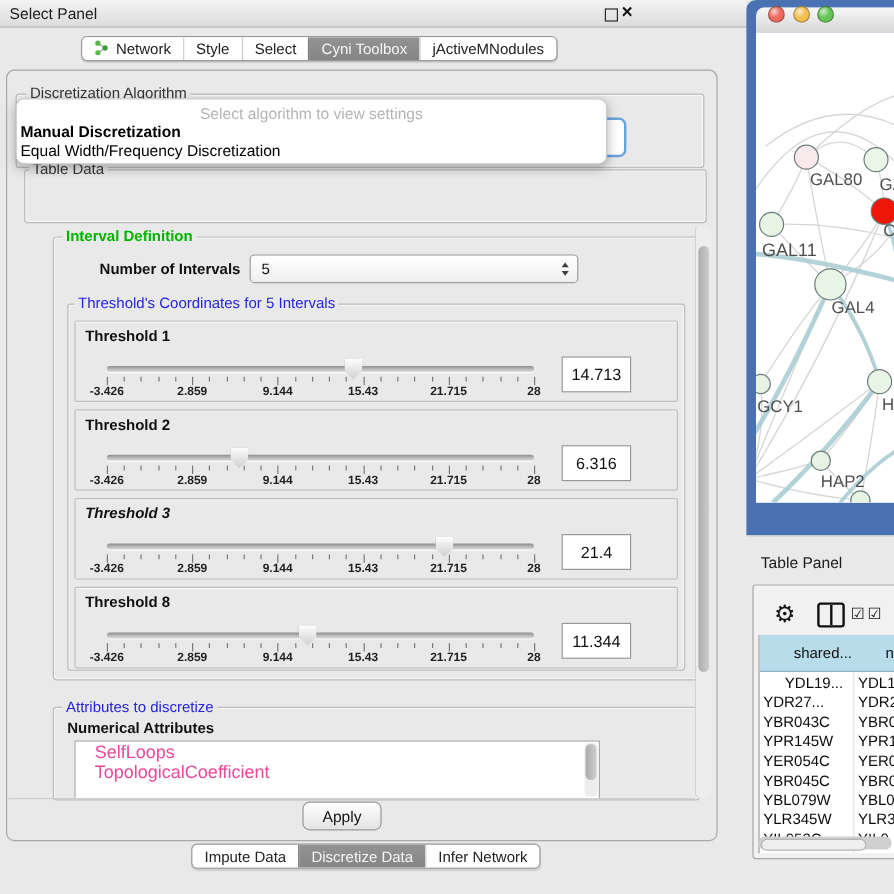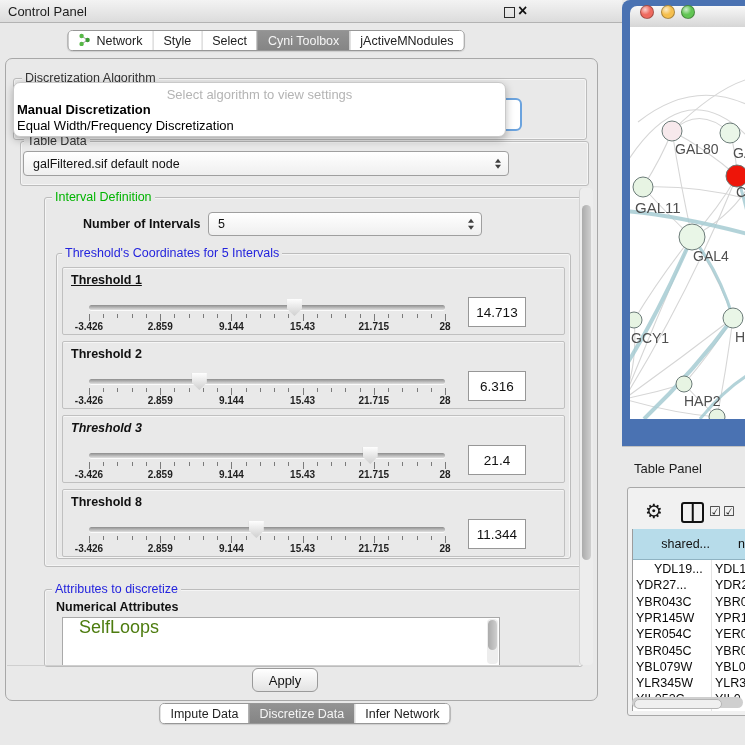--- a/index.html
+++ b/index.html
@@ -13,41 +13,41 @@
   .outer-panel{left:5px;top:58px;width:591px;height:641px;border:1.5px solid #a8a8a8;border-radius:7px;}
   
   .segwrap{display:flex;border:1px solid #979797;border-radius:5px;overflow:hidden;background:#fff;box-shadow:0 1px 1px rgba(0,0,0,.12);}
   .seg{display:inline-flex;align-items:center;height:19px;padding:0 10px;font-size:12.5px;color:#222;background:#fff;white-space:nowrap;}
   .seg+.seg{border-left:1px solid #cccccc;}
   .seg.sel{background:linear-gradient(#939393,#858585);color:#f5f5f5;border-left:1px solid #7c7c7c;}
   .net-ico{width:13px;height:13px;margin-right:5px;}
   
   .group{border:1px solid #bcbcbc;border-radius:3px;box-shadow:inset 0 0 0 1px rgba(255,255,255,.55);}
   .gtitle{position:absolute;background:#e9e9e9;padding:0 3px;font-size:12.5px;white-space:nowrap;}
-  .green{color:#00b400;} .blue{color:#2424dd;} .dark{color:#333;}
+  .green{color:#00b400;font-weight:bold;} .blue{color:#2424dd;} .dark{color:#333;}
   .combo{position:absolute;background:linear-gradient(#ffffff,#efefef);border:1px solid #9f9f9f;border-radius:4px;font-size:12.5px;color:#111;display:flex;align-items:center;padding:0 9px;}
   .spin{position:absolute;right:7px;top:50%;transform:translateY(-50%);display:flex;flex-direction:column;align-items:center;}
   .spin .up{width:0;height:0;border-left:3.5px solid transparent;border-right:3.5px solid transparent;border-bottom:4.5px solid #3f3f3f;margin-bottom:2.5px;}
   .spin .dn{width:0;height:0;border-left:3.5px solid transparent;border-right:3.5px solid transparent;border-top:4.5px solid #3f3f3f;}
   .boldlbl{font-size:12.5px;font-weight:bold;color:#111;white-space:nowrap;}
   
   .popup{left:13px;top:82px;width:491px;height:53px;background:#fff;border:1px solid #c9c9c9;border-radius:7px;box-shadow:0 3px 9px rgba(0,0,0,.28);z-index:20;}
   .popup .ph{position:absolute;left:0;right:0;top:4px;text-align:center;font-size:13px;color:#b4b4b4;}
   .popup .item{position:absolute;left:3px;font-size:13px;color:#000;white-space:nowrap;}
   .focusring{left:22px;top:98px;width:496px;height:29px;background:#fff;border:2px solid #6ba3de;border-radius:6px;z-index:5;}
   
   .tpanel{position:absolute;left:62px;width:501px;height:66px;background:#e9e9e9;border:1px solid #c0c0c0;border-radius:2px;box-shadow:inset 0 1px 0 #f6f6f6;}
   .track{position:absolute;left:26px;top:37px;width:356px;height:5px;border-radius:3px;background:linear-gradient(#8d8d8d,#e0e0e0);box-shadow:0 1px 0 rgba(255,255,255,.8);}
   .thumb{position:absolute;top:31px;width:15px;height:17px;background:linear-gradient(#fefefe,#cfcfcf);clip-path:polygon(0 0,100% 0,100% 58%,50% 100%,0 58%);filter:drop-shadow(0 0 1px #767676);}
   .tick{position:absolute;width:1px;background:#7a7a7a;}
   .ticklbl{position:absolute;top:53px;font-size:10px;font-weight:bold;color:#1f1f1f;transform:translateX(-50%);white-space:nowrap;}
   .vbox{position:absolute;left:405px;top:29px;width:56px;height:28px;background:#fff;border:1px solid #979797;font-size:13.5px;color:#111;display:flex;align-items:center;justify-content:center;}
   
   .listbox{left:62px;top:617px;width:436px;height:47px;background:#fff;border:1px solid #a9a9a9;overflow:hidden;}
-  .listitem{font-size:18px;color:#4d7c0f;line-height:15.5px;padding-left:16px;white-space:nowrap;}
+  .listitem{font-size:15px;color:#ec4899;line-height:15.5px;padding-left:16px;white-space:nowrap;}
   .vscroll{position:absolute;border-radius:4px;background:#ededed;}
   .vthumb{position:absolute;border-radius:5px;background:linear-gradient(90deg,#ababab,#cfcfcf);}
   .apply{left:252px;top:668px;width:64px;height:22px;background:linear-gradient(#ffffff,#e3e3e3);border:1px solid #9a9a9a;border-radius:6px;font-size:13px;color:#111;display:flex;align-items:center;justify-content:center;}
   
   .frame{left:622px;top:0;width:123px;height:446px;background:#4a72b2;border-top-left-radius:8px;}
   .mactitle{left:630px;top:6px;width:115px;height:21px;background:linear-gradient(#f8f8f8,#d6d6d6);border-top-left-radius:7px;border-bottom:1px solid #adadad;}
   .light{position:absolute;top:4.5px;width:12px;height:12px;border-radius:50%;}
   .canvas{left:630px;top:27px;width:115px;height:392px;background:#fff;overflow:hidden;}
   
   .tp-titlebar{left:622px;top:446px;width:123px;height:38px;background:#e9e9e9;border-top:1px solid #c2c2c2;}
@@ -63,21 +63,21 @@
   .hscroll{left:632px;top:697px;width:111px;height:11px;background:#cfcfcf;border-radius:6px;}
   .hthumb{position:absolute;left:2px;top:1.5px;width:86px;height:8px;border-radius:5px;background:#efefef;border:0.5px solid #b5b5b5;}
   svg text{font-family:"Liberation Sans","DejaVu Sans",sans-serif;}
 </style>
 </head>
 <body>
 
 <div id="stage">
 
   <div class="abs cp-titlebar"></div>
-  <div class="abs cp-title">Control Panel</div>
+  <div class="abs cp-title">Select Panel</div>
   <div class="abs float-btn"></div>
   <div class="abs close-btn">×</div>
 
   <div class="abs" style="left:266px;top:30px;transform:translateX(-50%);" id="topTabs">
       <div class="segwrap">
         <div class="seg">
           <span><svg class="net-ico" viewBox="0 0 13 13">
               <line x1="3" y1="3" x2="9" y2="7" stroke="#9e9e9e"></line>
               <line x1="3" y1="11" x2="9" y2="7" stroke="#9e9e9e"></line>
               <circle cx="3" cy="3" r="2.2" fill="#57b847"></circle>
@@ -110,44 +110,37 @@
   <div class="abs popup">
     <div class="ph">Select algorithm to view settings</div>
     <div id="popupItems">
         <div class="item" style="top: 19px; font-weight: bold;">Manual Discretization</div>
         <div class="item" style="top: 35px;">Equal Width/Frequency Discretization</div>
       </div>
   </div>
 
   <div class="abs group" style="left:20px;top:141px;width:567px;height:43px;"></div>
   <div class="gtitle dark" style="left:24px;top:134px;">Table Data</div>
-  <div class="combo" style="left:23px;top:151px;width:466px;height:23px;">
-    <span>galFiltered.sif default node</span>
-    <span class="spin">
-        <span class="up"></span>
-        <span class="dn"></span>
-      </span>
-  </div>
 
   <div class="abs group" style="left:44px;top:197px;width:537px;height:368px;"></div>
   <div class="gtitle green" style="left:52px;top:190px;">Interval Definition</div>
   <div class="abs boldlbl" style="left:83px;top:217px;">Number of Intervals</div>
   <div class="combo" style="left:208px;top:212px;width:254px;height:22px;">
     <span>5</span>
     <span class="spin">
         <span class="up"></span>
         <span class="dn"></span>
       </span>
   </div>
 
   <div class="abs group" style="left:56px;top:253px;width:513px;height:304px;"></div>
   <div class="gtitle blue" style="left:62px;top:246px;">Threshold's Coordinates for 5 Intervals</div>
   <div id="thresholds">
       <div class="tpanel" style="top: 267px;">
-        <div class="boldlbl" style="position: absolute; left: 8px; top: 5px; text-decoration: underline;">Threshold 1</div>
+        <div class="boldlbl" style="position: absolute; left: 8px; top: 5px;">Threshold 1</div>
         <div class="track"></div>
         <div class="thumb" style="left: 223.982px;"></div>
         <div class="tick" style="left: 26px; top: 46px; height: 7px;"></div>
         <div class="tick" style="left: 40.24px; top: 46px; height: 3.5px;"></div>
         <div class="tick" style="left: 54.48px; top: 46px; height: 3.5px;"></div>
         <div class="tick" style="left: 68.72px; top: 46px; height: 3.5px;"></div>
         <div class="tick" style="left: 82.96px; top: 46px; height: 3.5px;"></div>
         <div class="tick" style="left: 97.2px; top: 46px; height: 7px;"></div>
         <div class="tick" style="left: 111.44px; top: 46px; height: 3.5px;"></div>
         <div class="tick" style="left: 125.68px; top: 46px; height: 3.5px;"></div>
@@ -292,20 +285,21 @@
         <div class="vbox">11.344</div>
       </div>
     </div>
 
   <div class="abs group" style="left:44px;top:589px;width:537px;height:76px;"></div>
   <div class="gtitle blue" style="left:52px;top:582px;">Attributes to discretize</div>
   <div class="abs boldlbl" style="left:56px;top:600px;">Numerical Attributes</div>
   <div class="abs listbox">
     <div id="attrItems" style="padding-top:2px;">
         <div class="listitem">SelfLoops</div>
+        <div class="listitem">TopologicalCoefficient</div>
       </div>
     <div class="vscroll" style="right:1px;top:1px;width:11px;height:45px;">
       <div class="vthumb" style="left:1px;top:1px;width:9px;height:30px;"></div>
     </div>
   </div>
 
   <div class="abs" style="left:7px;top:665px;width:572px;height:1px;background:#cfcfcf;"></div>
   <div class="abs apply">Apply</div>
 
   <div class="vscroll" style="left:579px;top:188px;width:13px;height:477px;border-left:1px solid #d2d2d2;">

